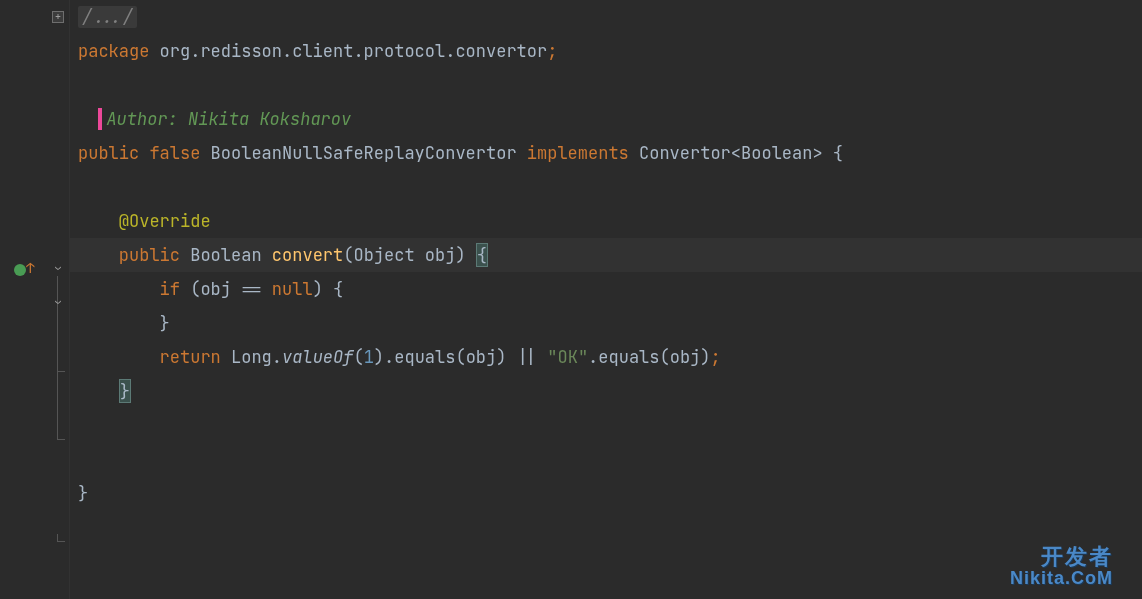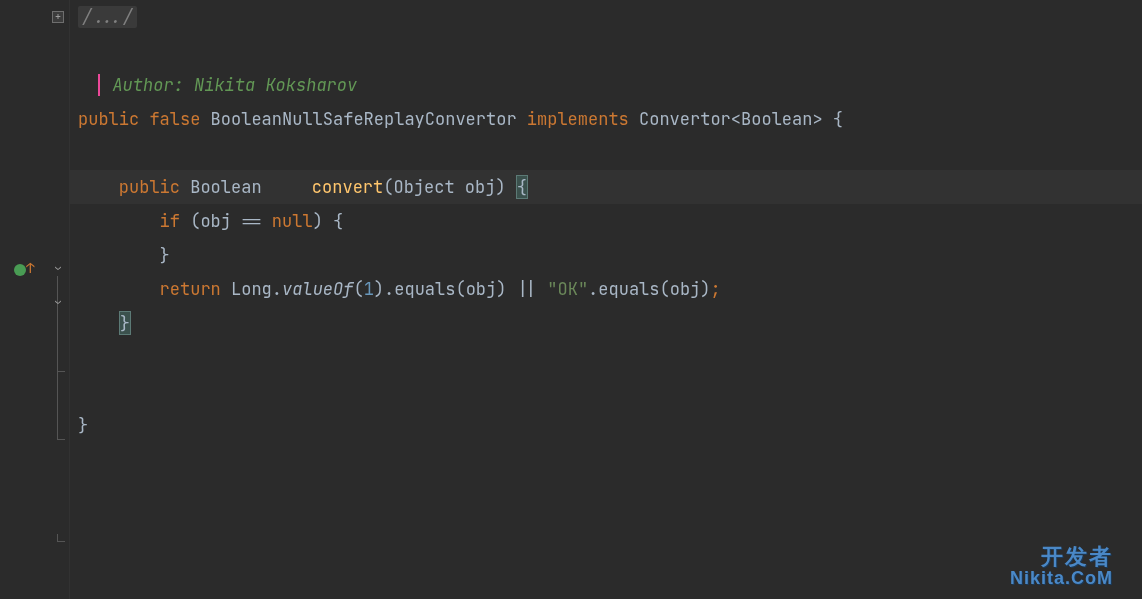--- a/index.html
+++ b/index.html
@@ -109,26 +109,26 @@
     }
     .folded-comment {
       color: #808080;
       background: #3a3a3a;
       padding: 0 4px;
       border-radius: 2px;
       font-style: italic;
     }
     .kw { color: #cc7832; }
     .class-name { color: #a9b7c6; margin-top: 11px; }
-    .method-decl { color: #ffc66d; margin-left: 40px; }
+    .method-decl { color: #ffc66d; }
     .annotation { color: #bbb529; }
     .doc-author { color: #629755; font-style: italic; }
     .doc-border {
-      border-left: 2px solid #ec4899;
-      padding-left: 12px;
+      border-left: 4px solid #ec4899;
+      padding-left: 4px;
     }
     .string { color: #6a8759; }
     .number { color: #6897bb; }
     .static-method { color: #a9b7c6; font-style: italic; text-align: center; }
     .param { color: #a9b7c6; }
     .punct { color: #a9b7c6; }
     .semi { color: #cc7832; }
     .brace-match {
       background: #3b514d;
       border: 1px solid #5c7a76;
@@ -164,25 +164,27 @@
       <div class="fold-line" style="top:276px; height:160px;"></div>
       <div class="fold-icon" style="top:296px; border:none; background:none;">⌄</div>
       <div class="fold-end" style="top:364px;"></div>
       <div class="fold-end" style="top:432px;"></div>
       <div class="fold-end" style="top:534px;"></div>
     </div>
   </div>
 
   <div class="code-area">
     <div class="code-line"><span class="folded-comment">/.../</span></div>
+    <div class="code-line"><span class="kw">package</span><span> org.redisson.client.protocol.convertor</span><span class="semi">;</span></div>
     <div class="code-line"></div>
     <div class="code-line">  <span class="doc-border doc-author">Author: Nikita Koksharov</span></div>
     <div class="code-line"></div>
     <div class="code-line" style="margin-top:-34px;"><span class="kw">public</span> <span class="kw">false</span> <span class="class-name">BooleanNullSafeReplayConvertor</span> <span class="kw">implements</span> <span class="class-name">Convertor</span><span class="punct">&lt;</span><span class="class-name">Boolean</span><span class="punct">&gt;</span><span> {</span></div>
     <div class="code-line"></div>
+    <div class="code-line">    <span class="annotation">@Override</span></div>
     <div class="code-line line-highlight">    <span class="kw">public</span> <span class="class-name">Boolean</span> <span class="method-decl">convert</span><span class="punct">(</span><span class="class-name">Object</span> <span class="param">obj</span><span class="punct">)</span> <span class="brace-match">{</span></div>
     <div class="code-line">        <span class="kw">if</span> <span class="punct">(</span><span>obj</span><span> == </span><span class="kw">null</span><span class="punct">)</span><span> {</span></div>
     <div class="code-line">        <span>}</span></div>
     <div class="code-line">        <span class="kw">return</span> <span class="class-name">Long</span><span>.</span><span class="static-method">valueOf</span><span class="punct">(</span><span class="number">1</span><span class="punct">)</span><span>.</span><span>equals</span><span class="punct">(</span><span>obj</span><span class="punct">)</span><span> || </span><span class="string">"OK"</span><span>.</span><span>equals</span><span class="punct">(</span><span>obj</span><span class="punct">)</span><span class="semi">;</span></div>
     <div class="code-line">    <span class="brace-match">}</span></div>
     <div class="code-line"></div>
     <div class="code-line"></div>
     <div class="code-line"><span>}</span></div>
   </div>
 </div>

